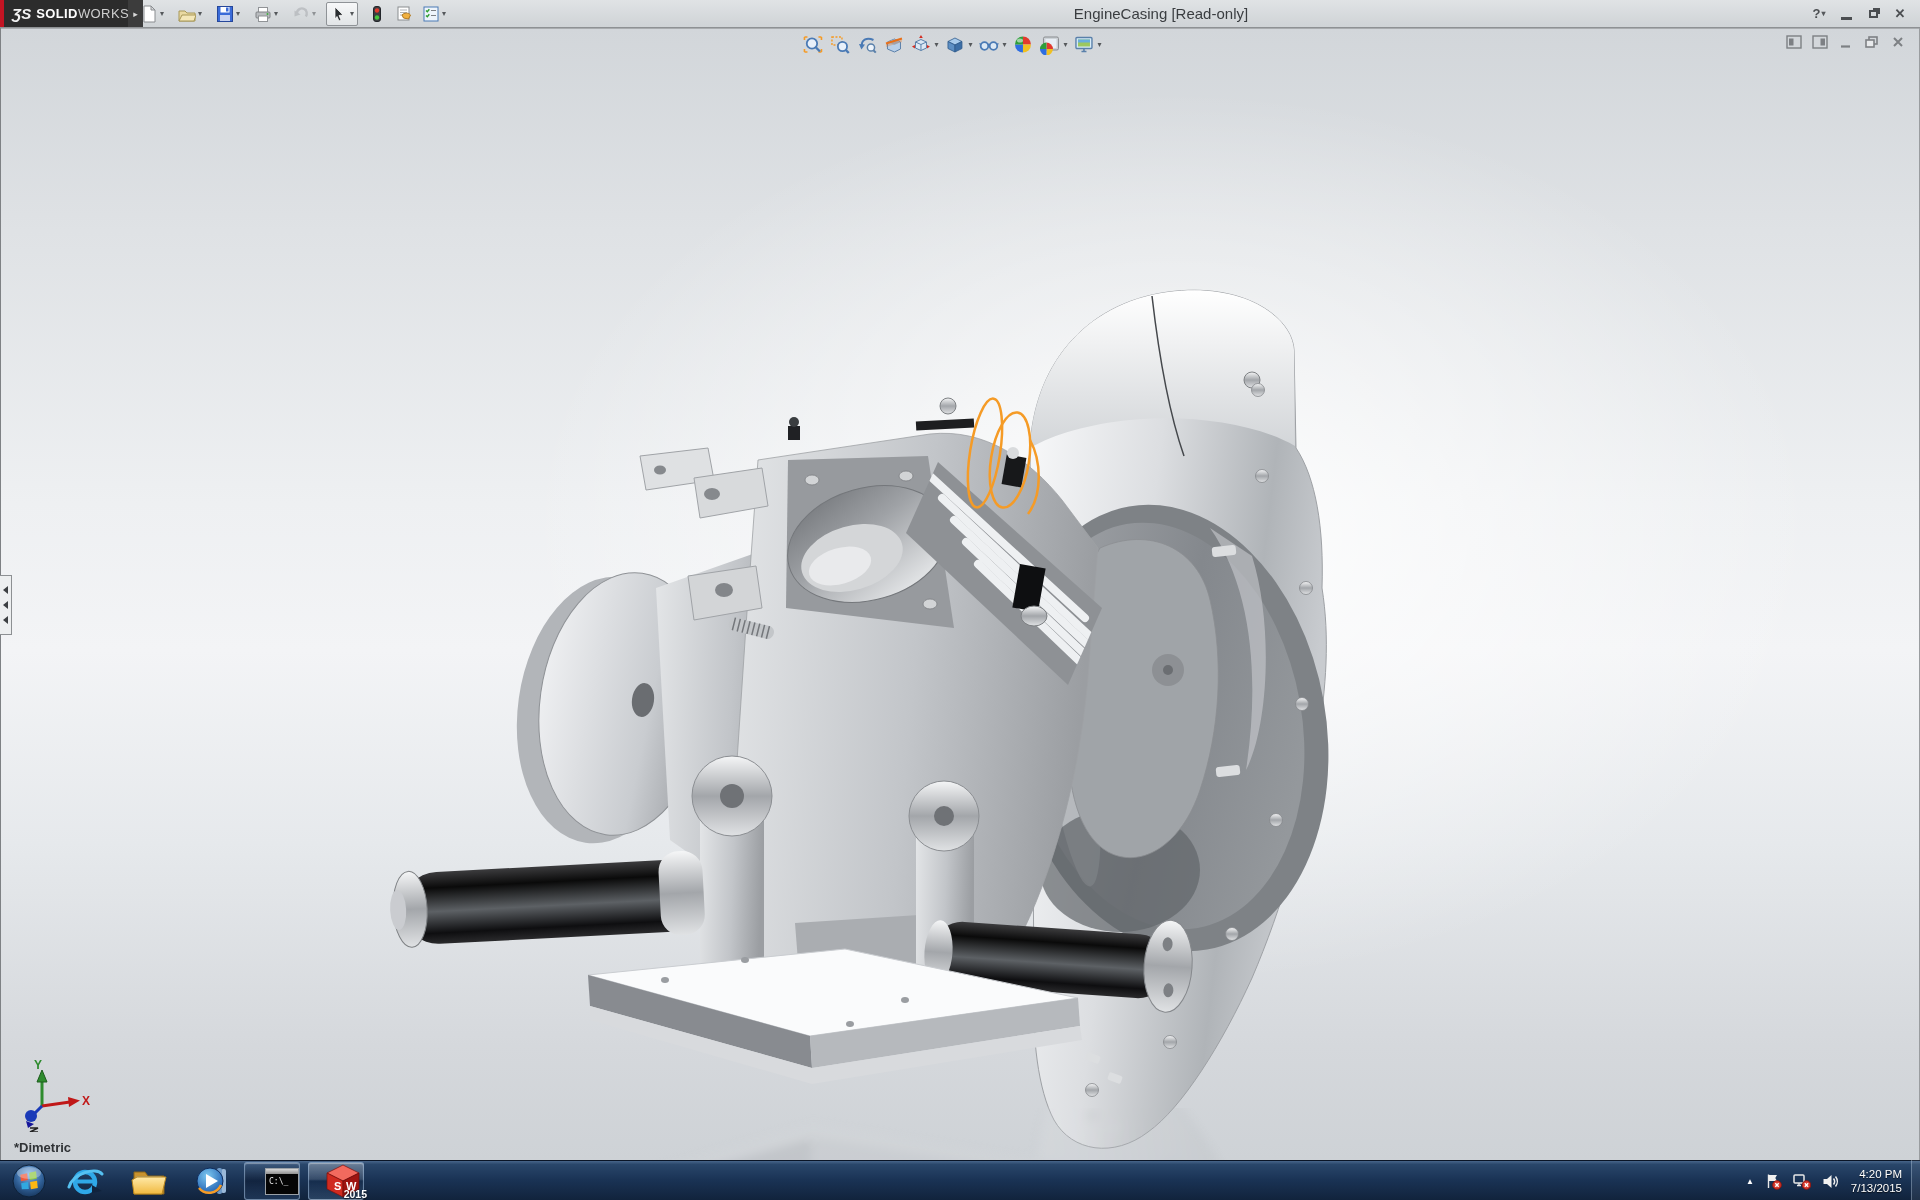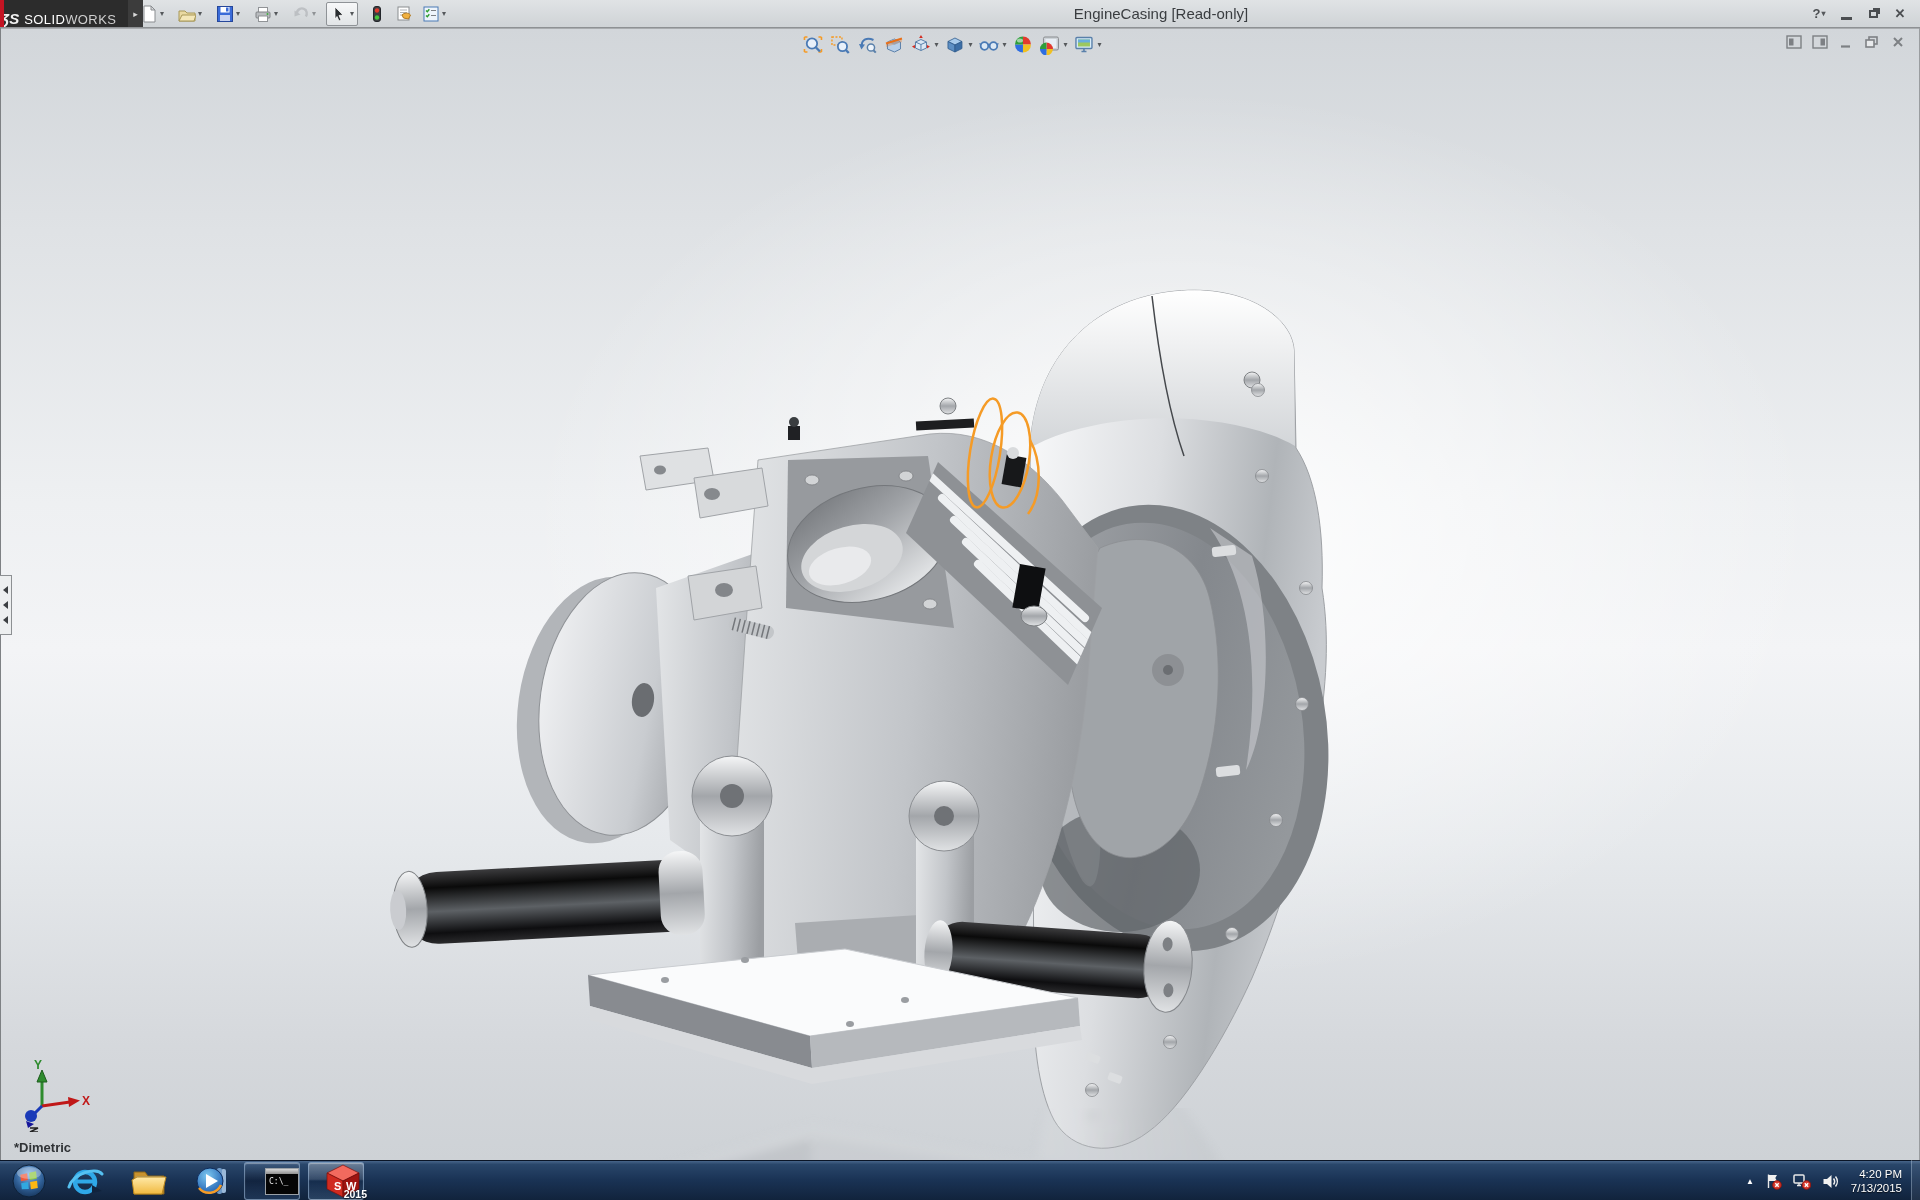--- a/index.html
+++ b/index.html
@@ -3,24 +3,24 @@
 <meta charset="utf-8">
 <style>
   html,body{margin:0;padding:0;width:1920px;height:1200px;overflow:hidden;
     font-family:"Liberation Sans",sans-serif;background:#000;}
   *{box-sizing:border-box;}
 
   
   .titlebar{position:absolute;left:0;top:0;width:1920px;height:28px;
     background:linear-gradient(#e0e3e5,#cfd3d6);border-bottom:1px solid #8e9194;}
   .logo-block{position:absolute;left:0;top:0;width:128px;height:27px;background:#2c2c2c;
-    color:#fff;display:flex;align-items:flex-end;padding-left:0;}
+    color:#fff;display:flex;align-items:center;padding-left:12px;}
   .logo-red{position:absolute;left:0;top:0;width:4px;height:27px;background:#c31423;}
   .brand-prefix{font-style:italic;font-weight:bold;font-size:15px;margin-right:5px;color:#f2f2f2;}
-  .brand-bold{font-weight:normal;font-size:13px;letter-spacing:.4px;color:#fff;}
+  .brand-bold{font-weight:bold;font-size:13px;letter-spacing:.4px;color:#fff;}
   .brand-light{font-weight:normal;font-size:13px;letter-spacing:.4px;color:#cfcfcf;}
   .menu-arrow{position:absolute;left:128px;top:0;width:15px;height:27px;background:#3c3c3c;
     color:#d8d8d8;font-size:9px;display:flex;align-items:center;justify-content:center;}
   .std-toolbar{position:absolute;left:136px;top:0;height:27px;display:flex;align-items:center;}
   .tb-btn{height:24px;display:flex;align-items:center;padding:0 3px;margin-right:6px;
     border:1px solid transparent;border-radius:2px;}
   .tb-btn.tight{margin-right:1px;}
   .tb-btn.active{background:linear-gradient(#f7f8f9,#e2e5e7);border-color:#8f9397;}
   .tb-btn.disabled{opacity:.55;}
   .caret{font-size:8px;color:#55585b;margin-left:2px;line-height:1;}

